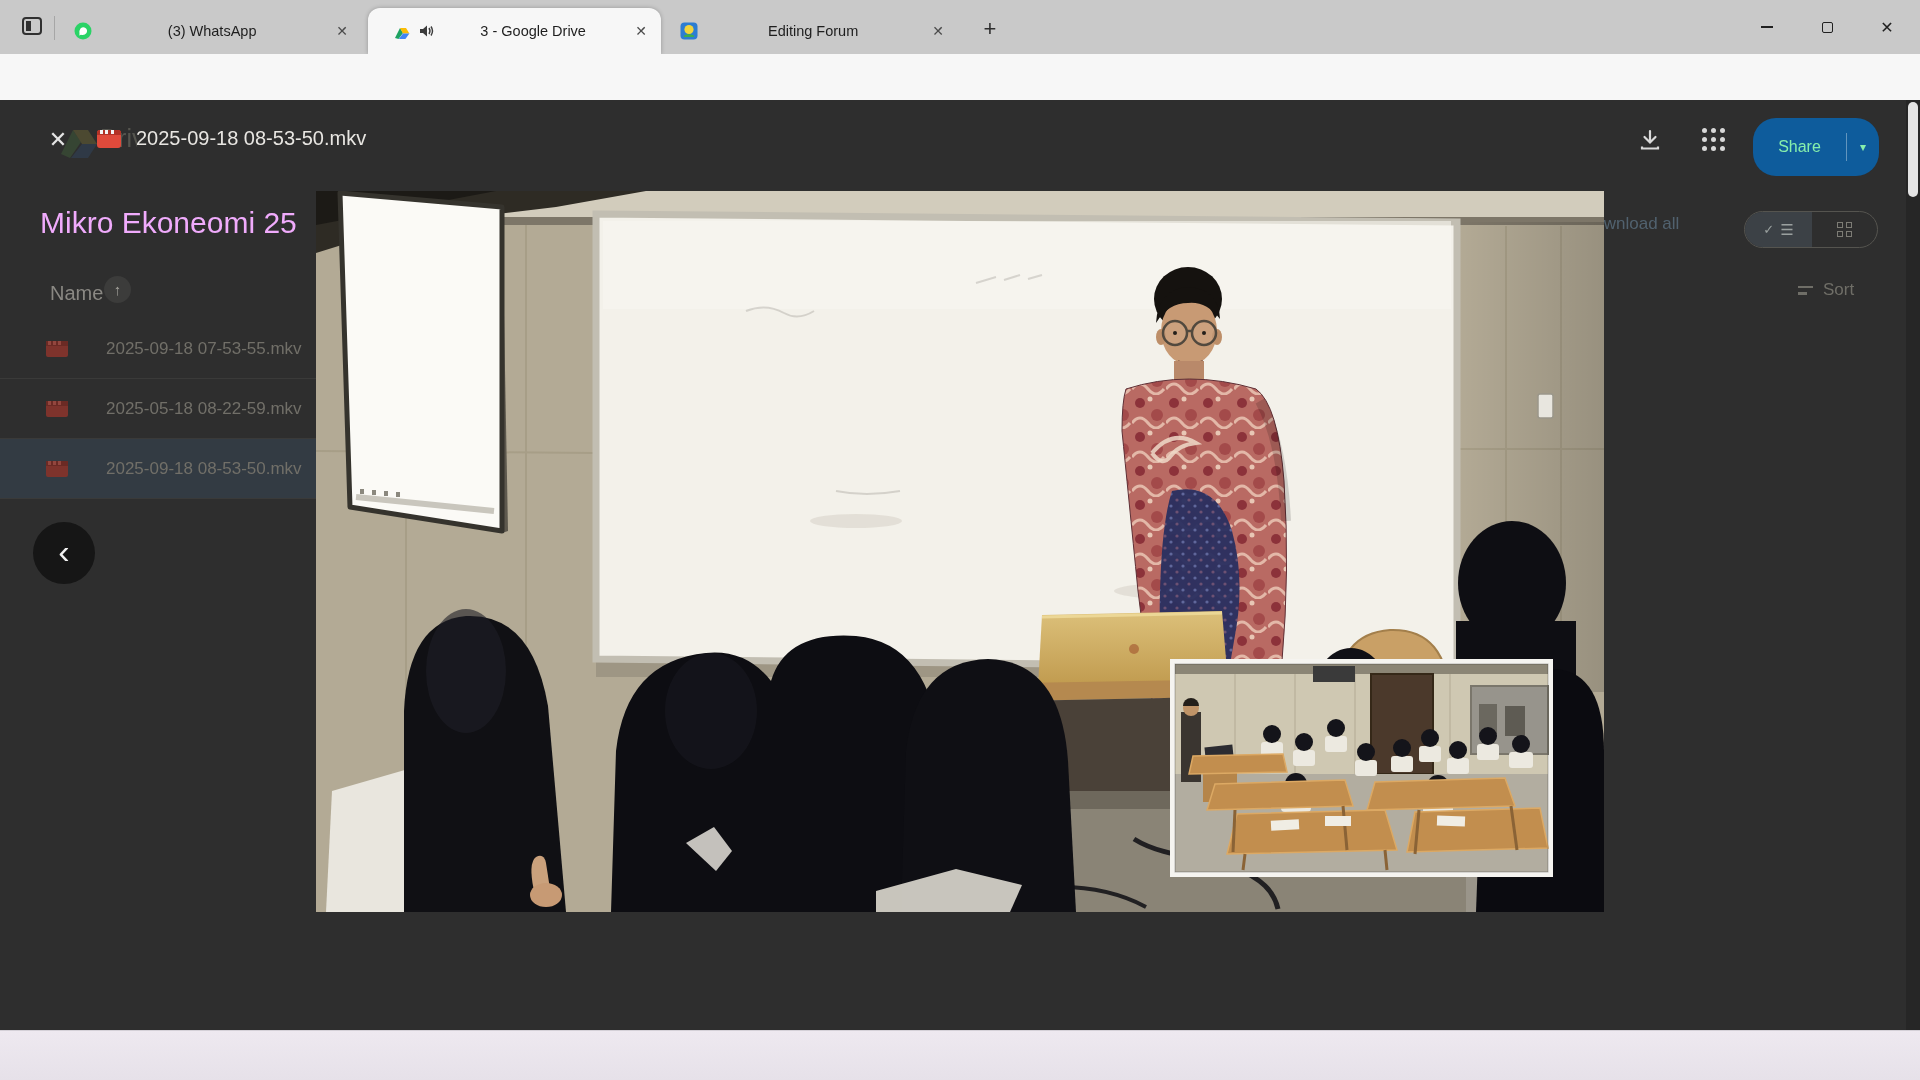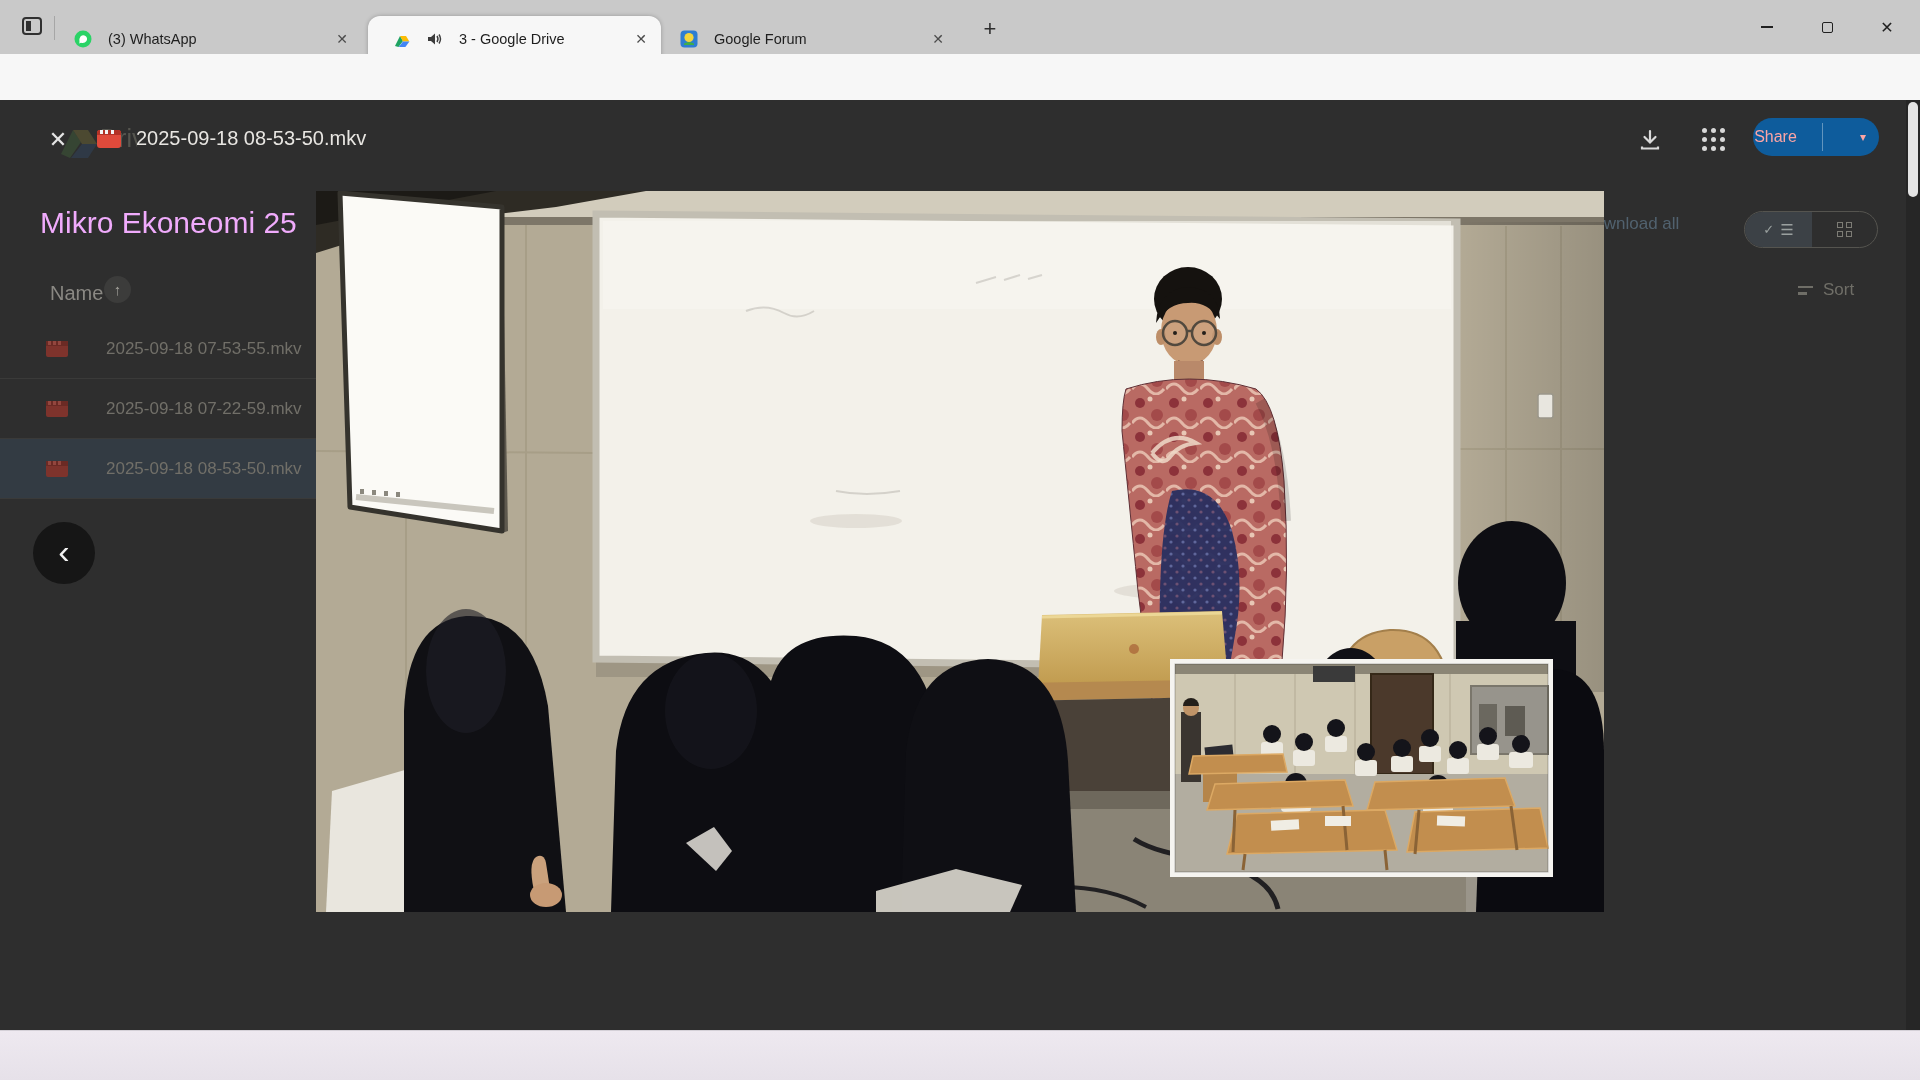--- a/index.html
+++ b/index.html
@@ -1,21 +1,21 @@
 <!DOCTYPE html>
 <html><head>
 <meta charset="utf-8">
 <style>
   * { margin:0; padding:0; box-sizing:border-box; }
   html,body { width:1920px; height:1080px; overflow:hidden; background:#2e2e2e;
               font-family:"Liberation Sans", sans-serif; }
   .abs { position:absolute; }
   
   .tabstrip { left:0; top:0; width:1920px; height:54px; background:#c9c9c9; }
-  .tab { top:16px; height:46px; border-radius:12px 12px 0 0; display:flex; align-items:center; gap:16px; padding:0 10px 0 12px; }
+  .tab { top:8px; height:46px; border-radius:12px 12px 0 0; display:flex; align-items:center; gap:8px; padding:0 10px 0 12px;text-align:center; }
   .tab .lbl { font-size:14.5px; color:#1e1e1e; white-space:nowrap; overflow:hidden; flex:1; }
   .tab .x { font-size:14px; color:#4b4b4b; padding:0 4px; }
   .tab.active { background:#f7f7f7; box-shadow:0 0 4px rgba(0,0,0,.25); }
   .tabsep { top:16px; width:1px; height:24px; background:#a6a6a6; }
   .toolbar { left:0; top:54px; width:1920px; height:46px; background:#f7f7f7; }
   .addr { left:110px; top:60px; width:1561px; height:36px; background:#ffffff;
           border:1px solid #d2d2d2; border-radius:18px; display:flex; align-items:center; }
   .url { font-size:15px; color:#2a2a2a; margin-left:14px; white-space:nowrap; }
   .navbtn { top:62px; width:32px; height:32px; display:flex; align-items:center; justify-content:center; }
   .tbicon { top:62px; width:32px; height:32px; display:flex; align-items:center; justify-content:center;
@@ -24,21 +24,21 @@
   
   .stage { left:0; top:100px; width:1920px; height:930px; background:#2e2e2e; }
   .file-row { left:0; width:440px; height:60px; border-bottom:1px solid #3a3a39; display:flex; align-items:center; }
   .file-row .vicon { margin-left:46px; width:22px; height:16px; border-radius:2px; background:#7e332c; position:relative; }
   .file-row .vicon i { position:absolute; top:0; left:0; right:0; height:5px; background:#6b2a24;
                        display:flex; gap:2px; padding-left:2px; }
   .file-row .vicon i b { width:3px; height:4px; background:#93463e; display:block; }
   .file-row .fname { margin-left:38px; font-size:17px; color:#716f68; white-space:nowrap; }
   .row-sel { background:#333b43; }
   .pvtitle { font-size:20px; color:#e8e6e2; white-space:nowrap; }
-  .share { background:#0e5c9c; height:38px; border-radius:23px; display:flex; align-items:center; color:#fca5a5;gap:24px; }
+  .share { background:#0e5c9c; height:58px; border-radius:23px; display:flex; align-items:center; color:#86efac; }
   
   .taskbar { left:0; top:1030px; width:1920px; height:50px;
              background:linear-gradient(#eee9f0,#e6e1e9); border-top:1px solid #d4d0d7; }
   .grid4 { display:grid; grid-template-columns:6px 6px; grid-gap:3px; }
   .grid4 span { width:6px; height:6px; border:1.6px solid #7d7c75; }
   .dots9 { display:grid; grid-template-columns:5px 5px 5px; grid-gap:4px; }
   .dots9 span { width:5px; height:5px; border-radius:50%; background:#d8d8d8; }
 </style>
 </head>
 <body>
@@ -71,21 +71,21 @@
     <span class="lbl">3 - Google Drive</span>
     <span class="x">✕</span>
   </div>
 
   <div class="abs tab" style="left:668px;width:290px;">
     <svg width="18" height="18">
       <rect x="0.5" y="0.5" width="17" height="17" rx="4" fill="#2d7dd2"></rect>
       <circle cx="9" cy="7.5" r="4.6" fill="#f2d43c"></circle>
       <path d="M4,13.5 Q9,10.5 14,13.5 L14,15 L4,15 Z" fill="#3fae4a"></path>
     </svg>
-    <span class="lbl">Google Forum</span>
+    <span class="lbl">Editing Forum</span>
     <span class="x">✕</span>
   </div>
 
   <div class="abs" style="left:975px;top:14px;width:30px;height:30px;display:flex;align-items:center;justify-content:center;font-size:22px;color:#2e2e2e;">+</div>
 
   <div class="abs winctl" style="left:1744px;">
     <div style="width:12px;height:2px;background:#202020;"></div>
   </div>
   <div class="abs winctl" style="left:1804px;">
     <div style="width:11px;height:11px;border:1.6px solid #202020;border-radius:2px;"></div>
@@ -165,21 +165,21 @@
     <span class="fname">2025-09-18 07-53-55.mkv</span>
   </div>
   <div class="abs file-row" style="top:279px;">
     <div class="vicon">
         <i>
           <b></b>
           <b></b>
           <b></b>
         </i>
       </div>
-    <span class="fname">2025-09-18 07-22-59.mkv</span>
+    <span class="fname">2025-05-18 08-22-59.mkv</span>
   </div>
   <div class="abs file-row row-sel" style="top:339px;">
     <div class="vicon">
         <i>
           <b></b>
           <b></b>
           <b></b>
         </i>
       </div>
     <span class="fname">2025-09-18 08-53-50.mkv</span>

